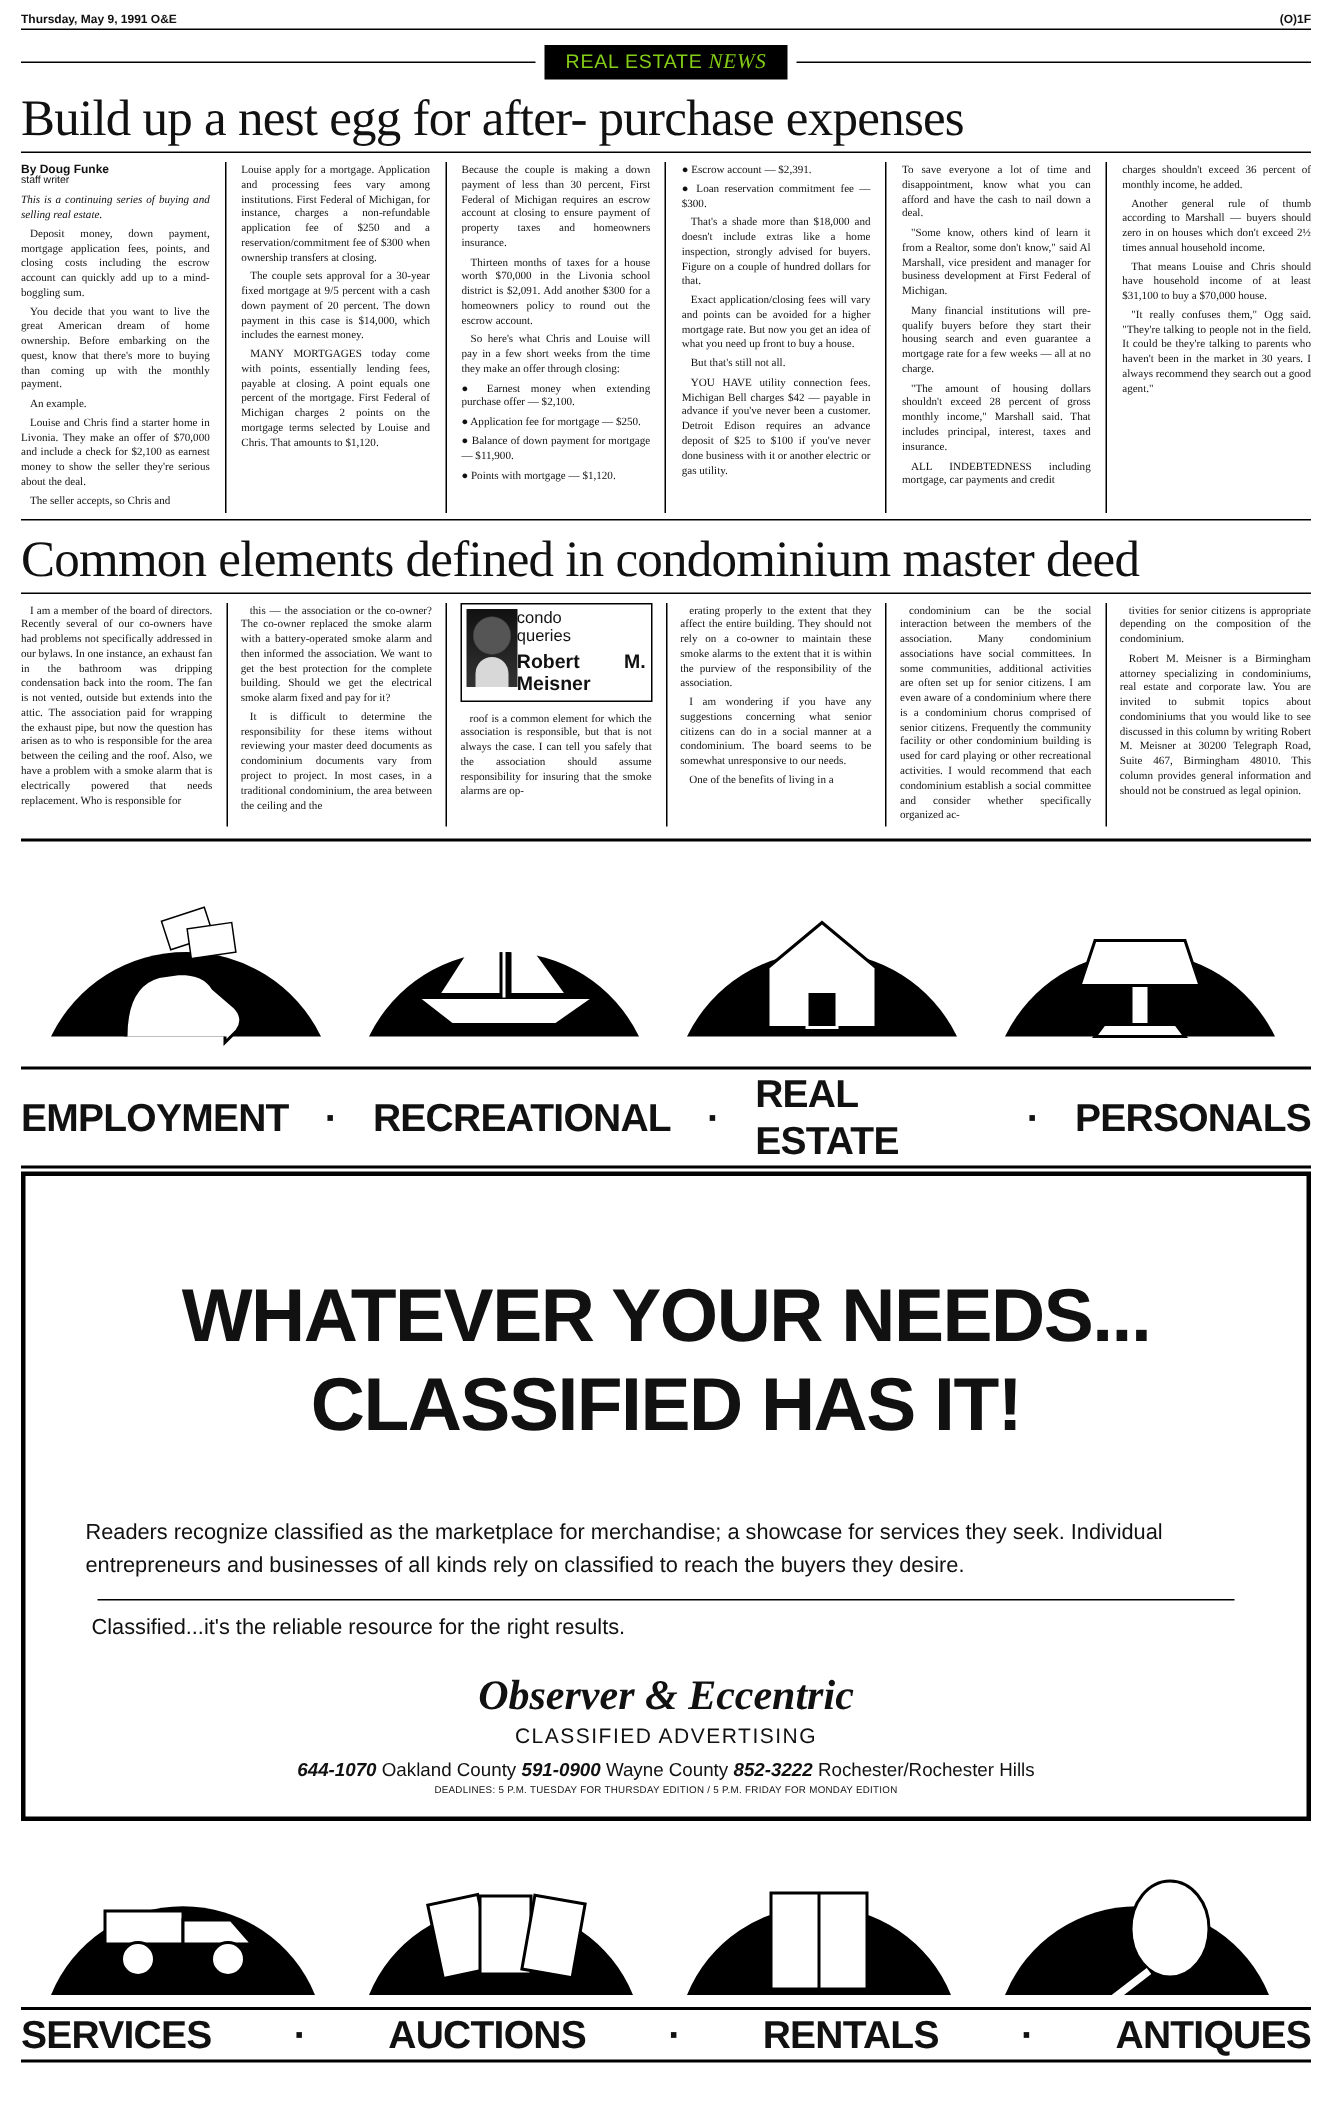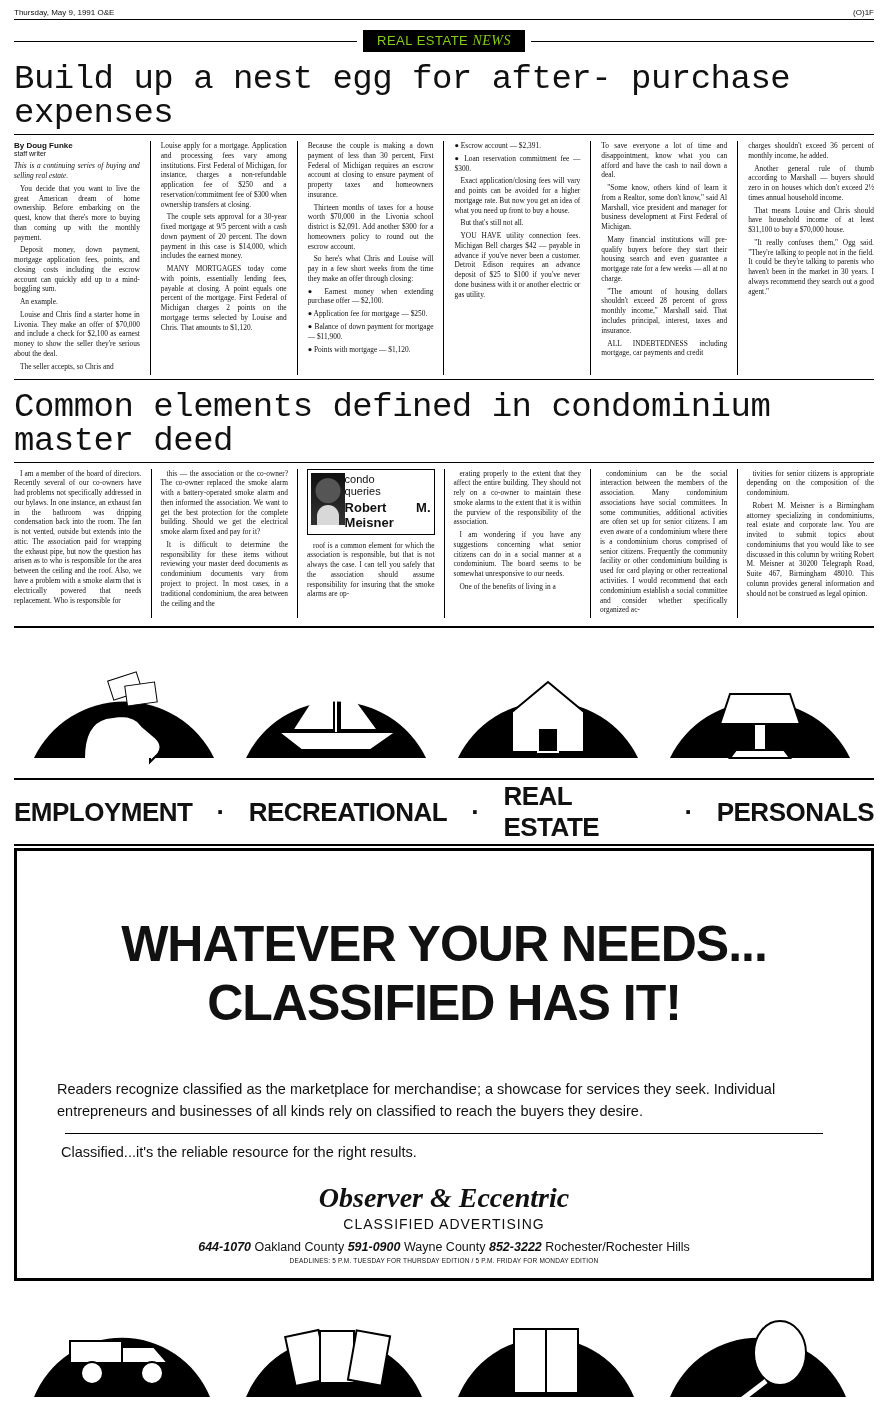--- a/index.html
+++ b/index.html
@@ -1,33 +1,33 @@
 <!DOCTYPE html>
 <html><head>
 <meta charset="utf-8">
 <style>
   html,body{margin:0;padding:0;background:#fff;}
   body{width:888px;height:1402px;font-family:"Liberation Serif",serif;color:#111;}
   .page{position:relative;width:888px;height:1402px;box-sizing:border-box;padding:8px 14px 0 14px;}
 
   
   .topline{display:flex;justify-content:space-between;align-items:flex-end;
-           font-family:"Liberation Sans",sans-serif;font-size:8px;font-weight:normal;
+           font-family:"Liberation Sans",sans-serif;font-size:8px;font-weight:bold;
            border-bottom:1.5px solid #000;padding-bottom:2px;}
   .topline .right{font-size:8px;}
 
   
   .banner-row{display:flex;align-items:center;margin-top:10px;}
   .banner-rule{flex:1;height:1px;background:#000;}
   .banner-box{background:#000;color:#84cc16;padding:3px 14px;margin:0 6px;
               font-family:"Liberation Sans",sans-serif;font-size:13px;letter-spacing:.5px;}
   .banner-box i{font-family:"Liberation Serif",serif;font-style:italic;font-size:14px;}
 
   
-  h1.head{font-family:Liberation Mono, monospace;font-weight:normal;font-size:34px;
+  h1.head{font-family:Liberation Serif, serif;font-weight:normal;font-size:34px;
           margin:10px 0 4px 0;letter-spacing:-.5px;line-height:1;}
   .rule-thin{height:1px;background:#000;margin:4px 0 6px 0;}
 
   
   .cols{display:flex;gap:10px;}
   .col{flex:1;font-size:7.4px;line-height:1.32;text-align:justify;}
   .col p{margin:0 0 3px 0;text-indent:6px;}
   .col p.noind{text-indent:0;}
   .byline{font-family:"Liberation Sans",sans-serif;font-weight:bold;font-size:8px;line-height:1.15;
           margin-bottom:3px;text-indent:0;}
@@ -101,22 +101,22 @@
   <div class="rule-thin"></div>
 
   <div class="cols">
 
     <div class="col">
       <div class="byline">
         <span>By Doug Funke</span>
         <span class="sub">staff writer</span>
       </div>
       <p class="ital noind">This is a continuing series of buying and selling real estate.</p>
+      <p>Deposit money, down payment, mortgage application fees, points, and closing costs including the escrow account can quickly add up to a mind-boggling sum.</p>
       <p>You decide that you want to live the great American dream of home ownership. Before embarking on the quest, know that there's more to buying than coming up with the monthly payment.</p>
-      <p>Deposit money, down payment, mortgage application fees, points, and closing costs including the escrow account can quickly add up to a mind-boggling sum.</p>
       <p>An example.</p>
       <p>Louise and Chris find a starter home in Livonia. They make an offer of $70,000 and include a check for $2,100 as earnest money to show the seller they're serious about the deal.</p>
       <p>The seller accepts, so Chris and</p>
     </div>
     <div class="colrule"></div>
 
     <div class="col">
       <p class="noind">Louise apply for a mortgage. Application and processing fees vary among institutions. First Federal of Michigan, for instance, charges a non-refundable application fee of $250 and a reservation/commitment fee of $300 when ownership transfers at closing.</p>
       <p>The couple sets approval for a 30-year fixed mortgage at 9/5 percent with a cash down payment of 20 percent. The down payment in this case is $14,000, which includes the earnest money.</p>
       <p>MANY MORTGAGES today come with points, essentially lending fees, payable at closing. A point equals one percent of the mortgage. First Federal of Michigan charges 2 points on the mortgage terms selected by Louise and Chris. That amounts to $1,120.</p>
@@ -130,20 +130,21 @@
       <p class="noind">● Earnest money when extending purchase offer — $2,100.</p>
       <p class="noind">● Application fee for mortgage — $250.</p>
       <p class="noind">● Balance of down payment for mortgage — $11,900.</p>
       <p class="noind">● Points with mortgage — $1,120.</p>
     </div>
     <div class="colrule"></div>
 
     <div class="col">
       <p class="noind">● Escrow account — $2,391.</p>
       <p class="noind">● Loan reservation commitment fee — $300.</p>
+      <p>That's a shade more than $18,000 and doesn't include extras like a home inspection, strongly advised for buyers. Figure on a couple of hundred dollars for that.</p>
       <p>Exact application/closing fees will vary and points can be avoided for a higher mortgage rate. But now you get an idea of what you need up front to buy a house.</p>
       <p>But that's still not all.</p>
       <p>YOU HAVE utility connection fees. Michigan Bell charges $42 — payable in advance if you've never been a customer. Detroit Edison requires an advance deposit of $25 to $100 if you've never done business with it or another electric or gas utility.</p>
     </div>
     <div class="colrule"></div>
 
     <div class="col">
       <p class="noind">To save everyone a lot of time and disappointment, know what you can afford and have the cash to nail down a deal.</p>
       <p>"Some know, others kind of learn it from a Realtor, some don't know," said Al Marshall, vice president and manager for business development at First Federal of Michigan.</p>
       <p>Many financial institutions will pre-qualify buyers before they start their housing search and even guarantee a mortgage rate for a few weeks — all at no charge.</p>

